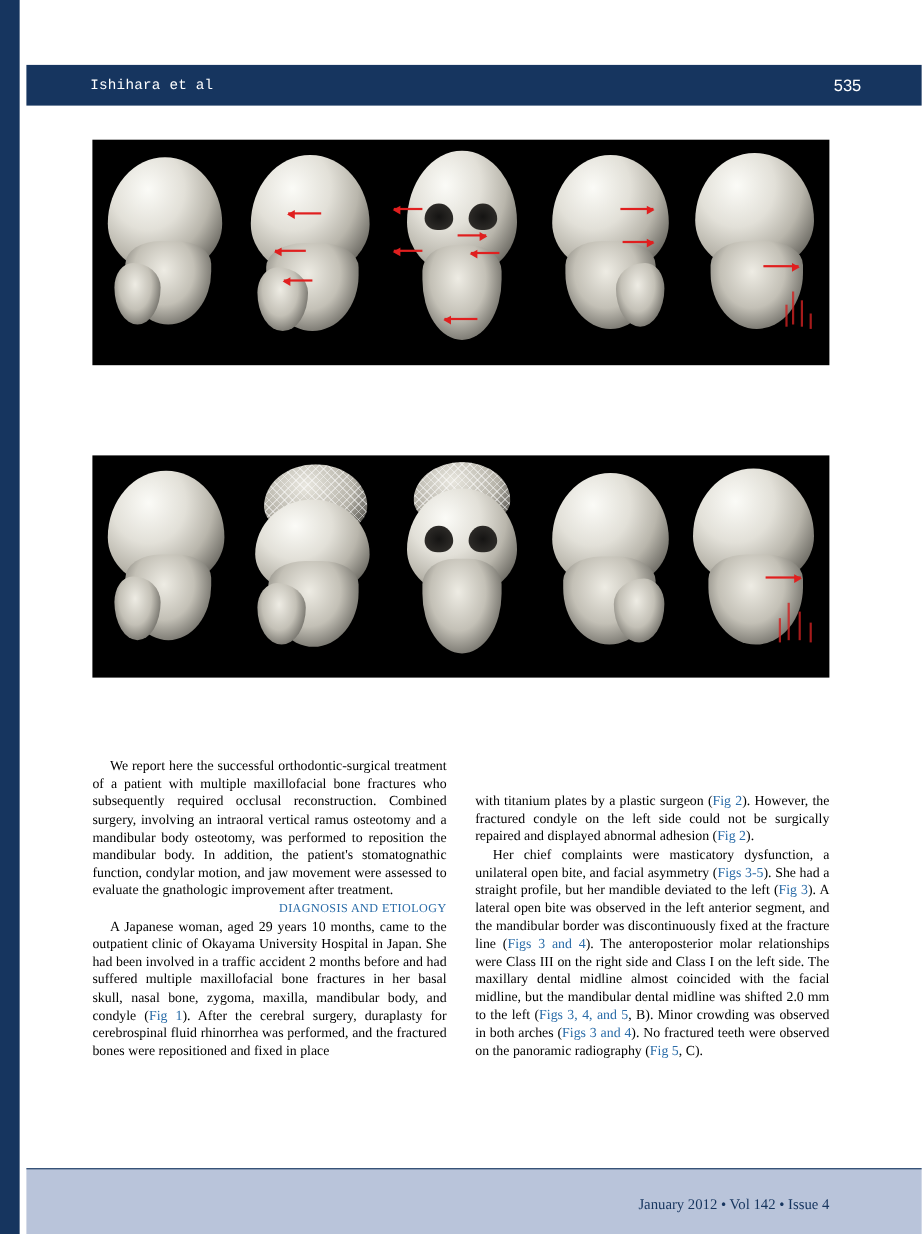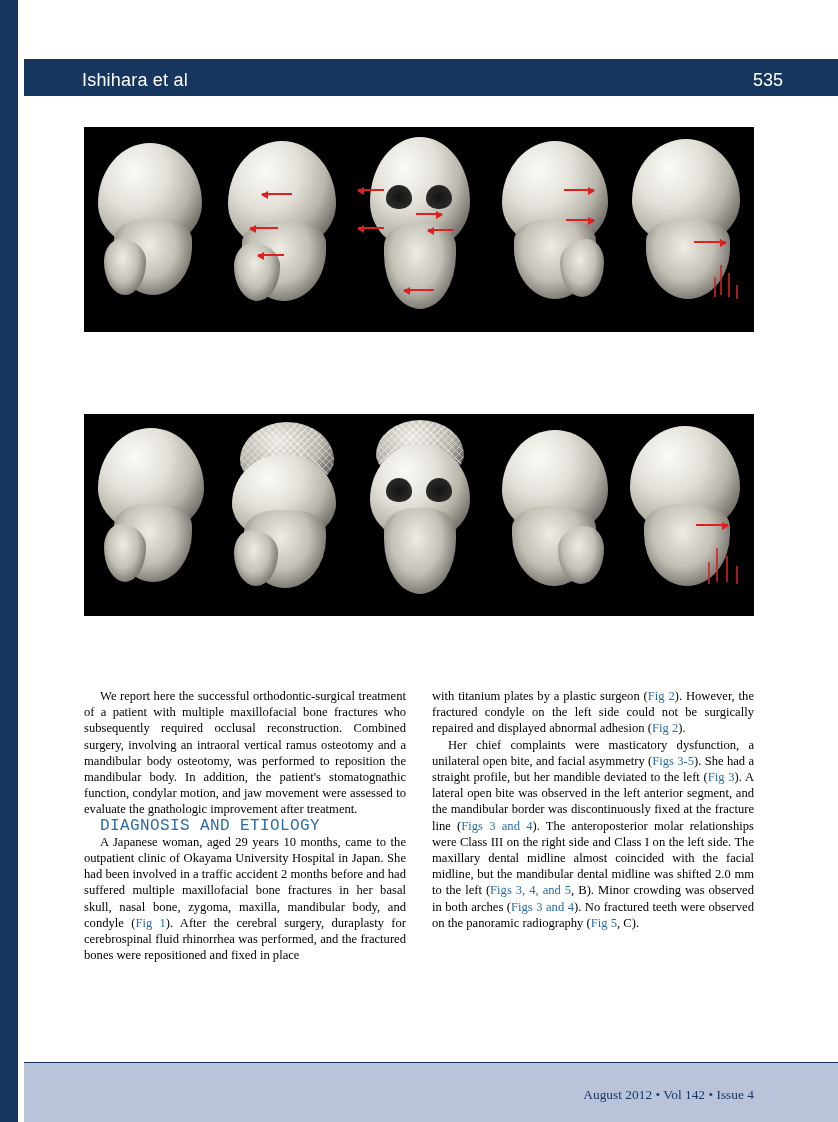--- a/index.html
+++ b/index.html
@@ -44,30 +44,30 @@
     top: 59px;
     width: 814px;
     height: 37px;
     background: #16355f;
     color: #ffffff;
   }
   .runhead .authors {
     position: absolute;
     left: 58px;
     top: 11px;
-    font-family: Liberation Sans, sans-serif;
-    font-size: 18px;
+    font-family: Liberation Mono, monospace;
+    font-size: 13px;
     letter-spacing: 0.2px;
   }
   .runhead .pageno {
     position: absolute;
     right: 55px;
     top: 11px;
     font-family: "Liberation Sans", sans-serif;
-    font-size: 18px;
+    font-size: 15px;
   }
 
   
   .figure {
     position: absolute;
     background: #000000;
     overflow: hidden;
   }
   #fig1-img { left: 84px; top: 127px; width: 670px; height: 205px; }
   #fig2-img { left: 84px; top: 414px; width: 670px; height: 202px; }
@@ -149,29 +149,29 @@
     color: #000;
     -webkit-hyphens: auto;
     hyphens: auto;
   }
   #col-left { left: 84px; top: 688px; }
   #col-right { left: 432px; top: 688px; }
   .col p {
     margin: 0;
     text-indent: 16px;
   }
-  .col p.noindent { text-indent: 0; }
+  .col p.noindent { text-indent: 0; margin-top: 32px; }
   .sec-head {
-    font-family: Liberation Mono, monospace;
-    font-size: 16px;
+    font-family: Liberation Serif, serif;
+    font-size: 11px;
     color: #2a6ca8;
     letter-spacing: 0.4px;
     margin: 13px 0 8px 0;
     text-indent: 0;
-    text-align: left;
+    text-align: right;
   }
   .ref { color: #2a6ca8; }
   sup { font-size: 8.6px; vertical-align: super; }
 
   
   .footer-bar {
     position: absolute;
     left: 24px;
     top: 1062px;
     width: 814px;
@@ -308,15 +308,15 @@
     <p><span>A Japanese woman, aged 29 years 10 months, came to the outpatient clinic of Okayama University Hospital in Japan. She had been involved in a traffic accident 2 months before and had suffered multiple maxillofacial bone fractures in her basal skull, nasal bone, zygoma, maxilla, mandibular body, and condyle (</span><span class="ref">Fig 1</span><span>). After the cerebral surgery, duraplasty for cerebrospinal fluid rhinorrhea was performed, and the fractured bones were repositioned and fixed in place</span></p>
   </div>
 
   <div class="col" id="col-right">
     <p class="noindent"><span>with titanium plates by a plastic surgeon (</span><span class="ref">Fig 2</span><span>). However, the fractured condyle on the left side could not be surgically repaired and displayed abnormal adhesion (</span><span class="ref">Fig 2</span><span>).</span></p>
     <p><span>Her chief complaints were masticatory dysfunction, a unilateral open bite, and facial asymmetry (</span><span class="ref">Figs 3-5</span><span>). She had a straight profile, but her mandible deviated to the left (</span><span class="ref">Fig 3</span><span>). A lateral open bite was observed in the left anterior segment, and the mandibular border was discontinuously fixed at the fracture line (</span><span class="ref">Figs 3 and 4</span><span>). The anteroposterior molar relationships were Class III on the right side and Class I on the left side. The maxillary dental midline almost coincided with the facial midline, but the mandibular dental midline was shifted 2.0 mm to the left (</span><span class="ref">Figs 3, 4, and 5</span><span>, B). Minor crowding was observed in both arches (</span><span class="ref">Figs 3 and 4</span><span>). No fractured teeth were observed on the panoramic radiography (</span><span class="ref">Fig 5</span><span>, C).</span></p>
   </div>
 
   <div class="footer-bar"></div>
   <div class="footer-rule"></div>
-  <div class="footer-issue">August 2012 • Vol 142 • Issue 4</div>
+  <div class="footer-issue">January 2012 • Vol 142 • Issue 4</div>
 
 </div>
 
 </body></html>

